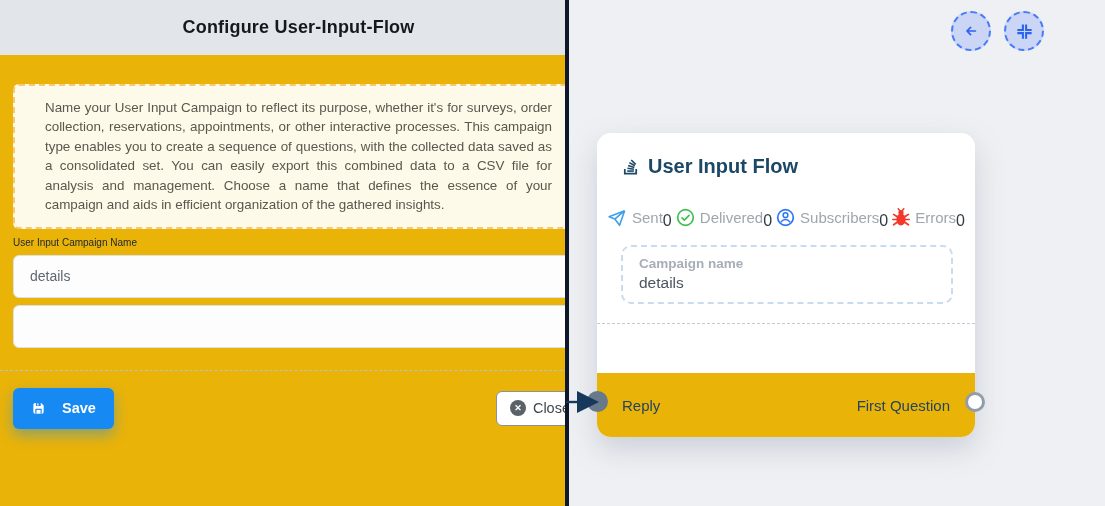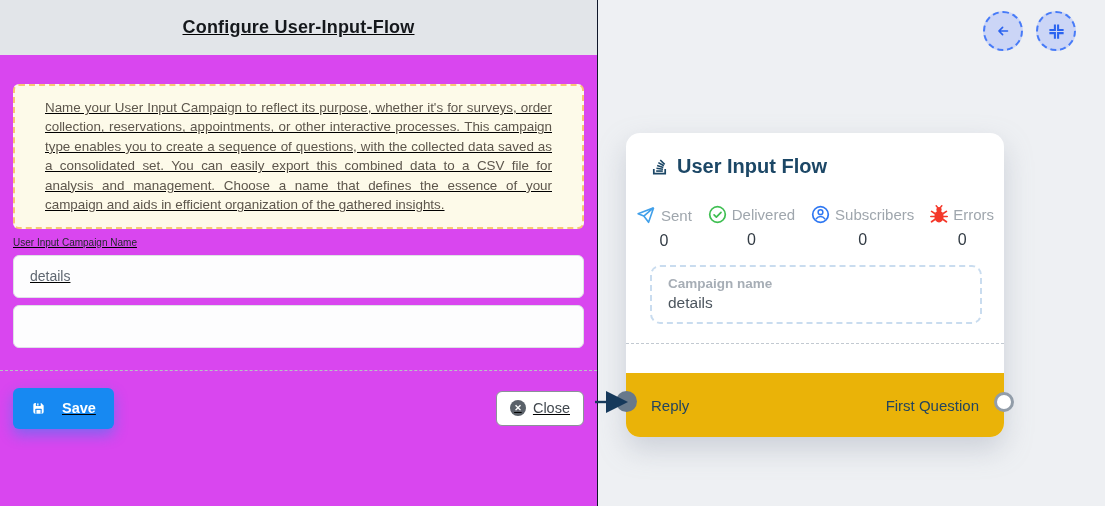--- a/index.html
+++ b/index.html
@@ -1,21 +1,21 @@
 <!DOCTYPE html>
 <html><head>
 <meta charset="utf-8">
 <style>
   * { margin:0; padding:0; box-sizing:border-box; }
   html,body { width:1105px; height:506px; overflow:hidden;
     font-family:"Liberation Sans", sans-serif; background:#eef0f3; }
   .app { position:relative; width:1105px; height:506px; }
 
   
-  .left-panel { position:absolute; left:0; top:0; width:597px; height:506px; background:#d946ef;text-decoration:underline; }
+  .left-panel { position:absolute; left:0; top:0; width:597px; height:506px; background:#eab308; }
   .panel-header { height:55px; background:#e2e5e9; display:flex; align-items:center; justify-content:center; }
   .panel-title { font-size:18px; font-weight:700; color:#15181c; letter-spacing:.2px; }
   .panel-body { padding:0 13px; }
   .info-box { margin-top:29px; border:2px dashed #f8c874; background:#fdfae9; border-radius:6px;
     padding:12px 30px; color:#5d564c; font-size:13.4px; line-height:1.45; text-align:justify; }
   .field-label { margin-top:8px; font-size:10px; color:#23282d; }
   .text-input { display:block; margin-top:7px; width:100%; height:43px; border:1px solid #dde1e6;
     background:#fdfdfe; border-radius:6px; padding:0 16px; font-size:14px; color:#5f6771; outline:none; }
   .dash-divider { border-top:1px dashed #b9c0c7; margin:22px -13px 0 -13px; }
   .actions { display:flex; justify-content:space-between; align-items:center; margin-top:17px; }
@@ -23,33 +23,33 @@
     border-radius:6px; height:41px; padding:0 18px; display:flex; align-items:center; gap:16px;
     cursor:pointer; box-shadow:0 6px 14px rgba(23,137,242,.45);
     font-family:"Liberation Sans", sans-serif; }
   .close-btn { background:#fff; border:1px solid #8b9199; border-radius:6px; height:35px; padding:0 13px;
     display:flex; align-items:center; gap:7px; font-size:14.5px; color:#40474e; cursor:pointer;
     font-family:"Liberation Sans", sans-serif; }
   .close-x { width:16px; height:16px; border-radius:50%; background:#5a6169; color:#fff; font-size:9px;
     display:flex; align-items:center; justify-content:center; font-weight:700; line-height:1; }
 
   
-  .right-panel { position:absolute; left:597px; top:0; width:493px; height:506px;
-    background:#eef0f3; border-left:1px solid #0f172a; }
+  .right-panel { position:absolute; left:565px; top:0; width:493px; height:506px;
+    background:#eef0f3; border-left:4px solid #0f172a; }
   .canvas-toolbar { position:absolute; top:11px; right:14px; display:flex; gap:13px; }
   .circle-btn { width:40px; height:40px; border-radius:50%; background:#cbd5f6;
     border:2px dashed #477bf8; display:flex; align-items:center; justify-content:center;
     cursor:pointer; }
 
   .flow-node { position:absolute; left:28px; top:133px; width:378px; height:304px; background:#fff;
     border-radius:14px; box-shadow:0 12px 28px rgba(140,150,165,.35); }
   .node-header { display:flex; align-items:center; gap:8px; padding:22px 24px 0 24px; }
   .node-title { font-size:20px; font-weight:700; color:#1c4766; }
   .stats { display:flex; justify-content:space-between; padding:0 10px; margin-top:27px; }
-  .stat { display:flex; flex-direction:column; align-items:center; }
+  .stat { display:flex; flex-direction:row; align-items:center; }
   .stat-top { display:flex; align-items:center; gap:5px; }
   .stat-label { font-size:15px; color:#9fa6ad; }
   .stat-value { margin-top:7px; font-size:16px; color:#323b44; }
   .campaign-box { margin:15px 22px 0 24px; border:2px dashed #c9dcef; border-radius:10px;
     padding:9px 16px 10px 16px; }
   .campaign-label { font-size:13.5px; color:#a7aeb6; font-weight:700; }
   .campaign-value { margin-top:3px; font-size:15.5px; color:#4c555e; }
   .node-divider { border-top:1.5px dashed #c2c9d1; margin-top:19px; }
   .node-footer { position:absolute; left:0; right:0; bottom:0; height:64px; background:#eab308;
     border-radius:0 0 14px 14px; display:flex; align-items:center; justify-content:space-between;

